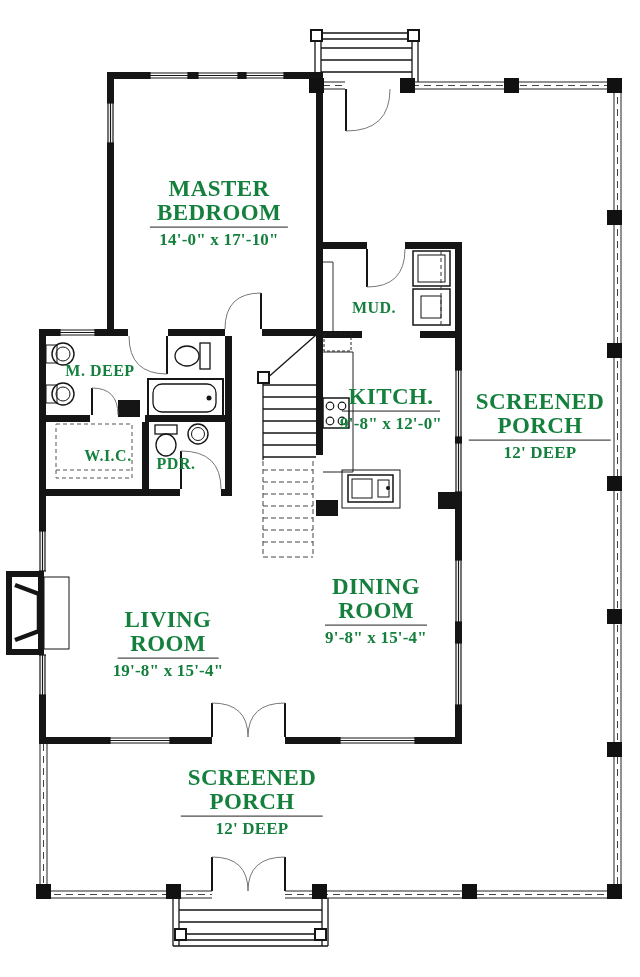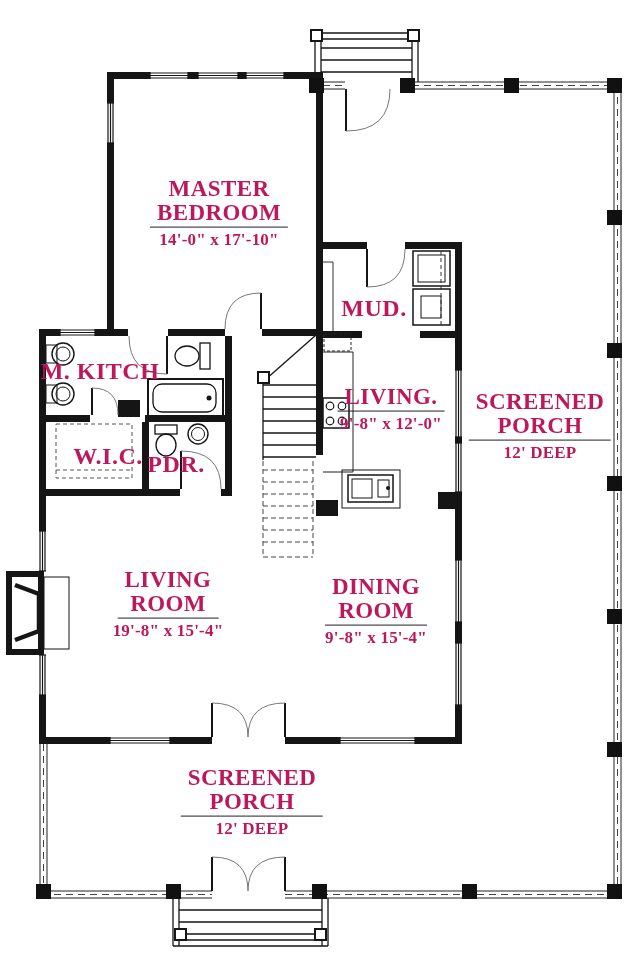--- a/index.html
+++ b/index.html
@@ -1,24 +1,24 @@
 <!DOCTYPE html>
 <html><head>
 <meta charset="utf-8">
 <style>
   html,body{margin:0;padding:0;background:#ffffff;}
   .canvas{position:relative;width:640px;height:977px;background:#ffffff;overflow:hidden;
           font-family:"Liberation Serif",serif;}
   .plan-svg{position:absolute;left:0;top:0;}
   .room-label{position:absolute;transform:translate(-50%,-50%);text-align:center;
-              color:#be185d;font-weight:bold;z-index:5;}
+              color:#15803d;font-weight:bold;z-index:5;}
   .room-label .nm{font-size:23px;line-height:1.04;letter-spacing:.4px;white-space:pre-line;display:inline-block;}
   .room-label.with-dims .nm{border-bottom:1.6px solid #222;padding:0 7px 2px 7px;}
   .room-label .dm{display:block;font-size:17px;margin-top:2px;white-space:nowrap;letter-spacing:.2px;}
-  .room-label.small .nm{font-size:24px;letter-spacing:.5px;}
+  .room-label.small .nm{font-size:16px;letter-spacing:.5px;}
 </style>
 </head>
 <body>
 
 <div class="canvas">
 
 <svg class="plan-svg" width="640" height="977" viewBox="0 0 640 977">
 
   <g fill="#151515">
 
@@ -334,47 +334,47 @@
   </g>
 </svg>
 
 <div class="room-label with-dims" style="left:219px;top:213px">
   <span class="nm">MASTER
 BEDROOM</span>
   <span class="dm">14'-0" x 17'-10"</span>
 </div>
 
 <div class="room-label small" style="left:100px;top:371px">
-  <span class="nm">M. KITCH</span>
+  <span class="nm">M. DEEP</span>
 </div>
 
 <div class="room-label small" style="left:108px;top:456px">
   <span class="nm">W.I.C.</span>
 </div>
 
 <div class="room-label small" style="left:176px;top:464px">
   <span class="nm">PDR.</span>
 </div>
 
 <div class="room-label small" style="left:374px;top:308px">
   <span class="nm">MUD.</span>
 </div>
 
 <div class="room-label with-dims" style="left:391px;top:409px">
-  <span class="nm">LIVING.</span>
+  <span class="nm">KITCH.</span>
   <span class="dm">9'-8" x 12'-0"</span>
 </div>
 
 <div class="room-label with-dims" style="left:540px;top:426px">
   <span class="nm">SCREENED
 PORCH</span>
   <span class="dm">12' DEEP</span>
 </div>
 
-<div class="room-label with-dims" style="left:168px;top:604px">
+<div class="room-label with-dims" style="left:168px;top:644px">
   <span class="nm">LIVING
 ROOM</span>
   <span class="dm">19'-8" x 15'-4"</span>
 </div>
 
 <div class="room-label with-dims" style="left:376px;top:611px">
   <span class="nm">DINING
 ROOM</span>
   <span class="dm">9'-8" x 15'-4"</span>
 </div>

